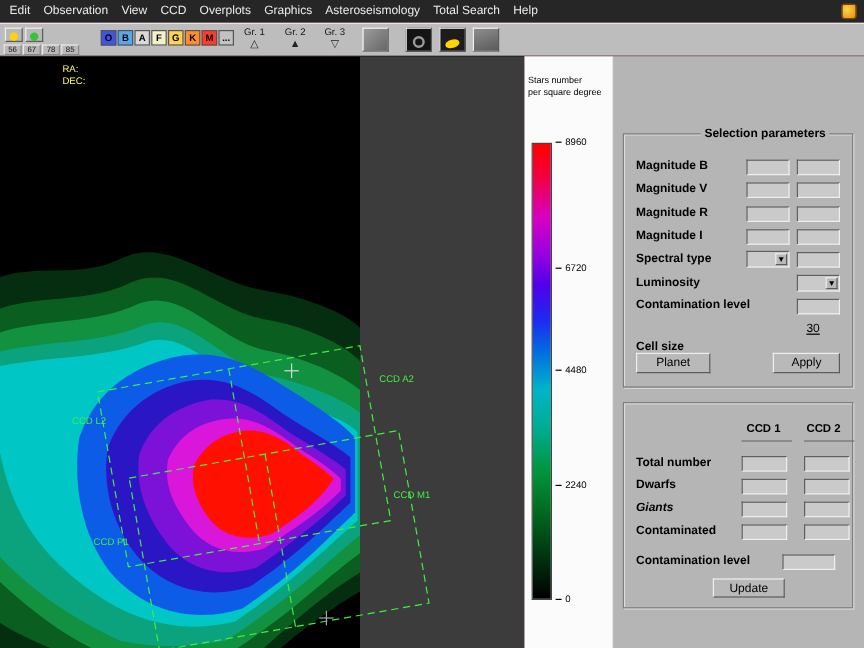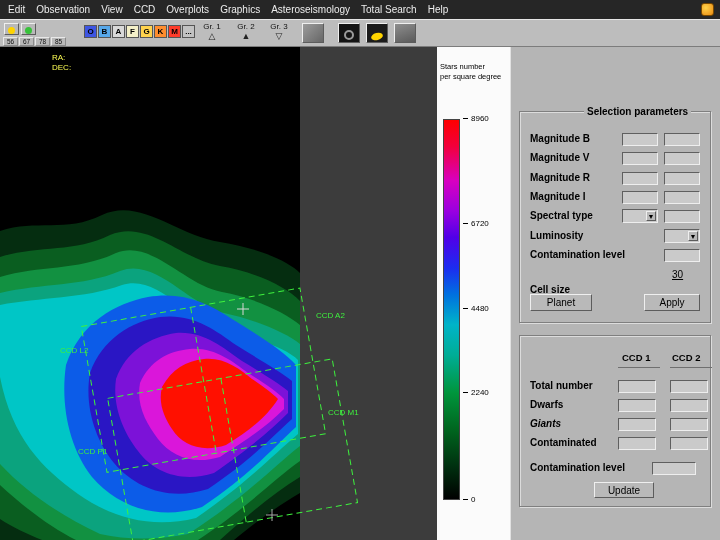--- a/index.html
+++ b/index.html
@@ -204,21 +204,21 @@
         <span class="num">8960</span>
       </div>
     <div class="tick" style="top:162px;margin-top:10px;">
         <span class="dash"></span>
         <span class="num">6720</span>
       </div>
     <div class="tick" style="top:257px;">
         <span class="dash"></span>
         <span class="num">4480</span>
       </div>
-    <div class="tick" style="top:341px;">
+    <div class="tick" style="top:353px;">
         <span class="dash"></span>
         <span class="num">2240</span>
       </div>
     <div class="tick" style="top:448px;">
         <span class="dash"></span>
         <span class="num">0</span>
       </div>
   </div>
 
   <div class="panel">

